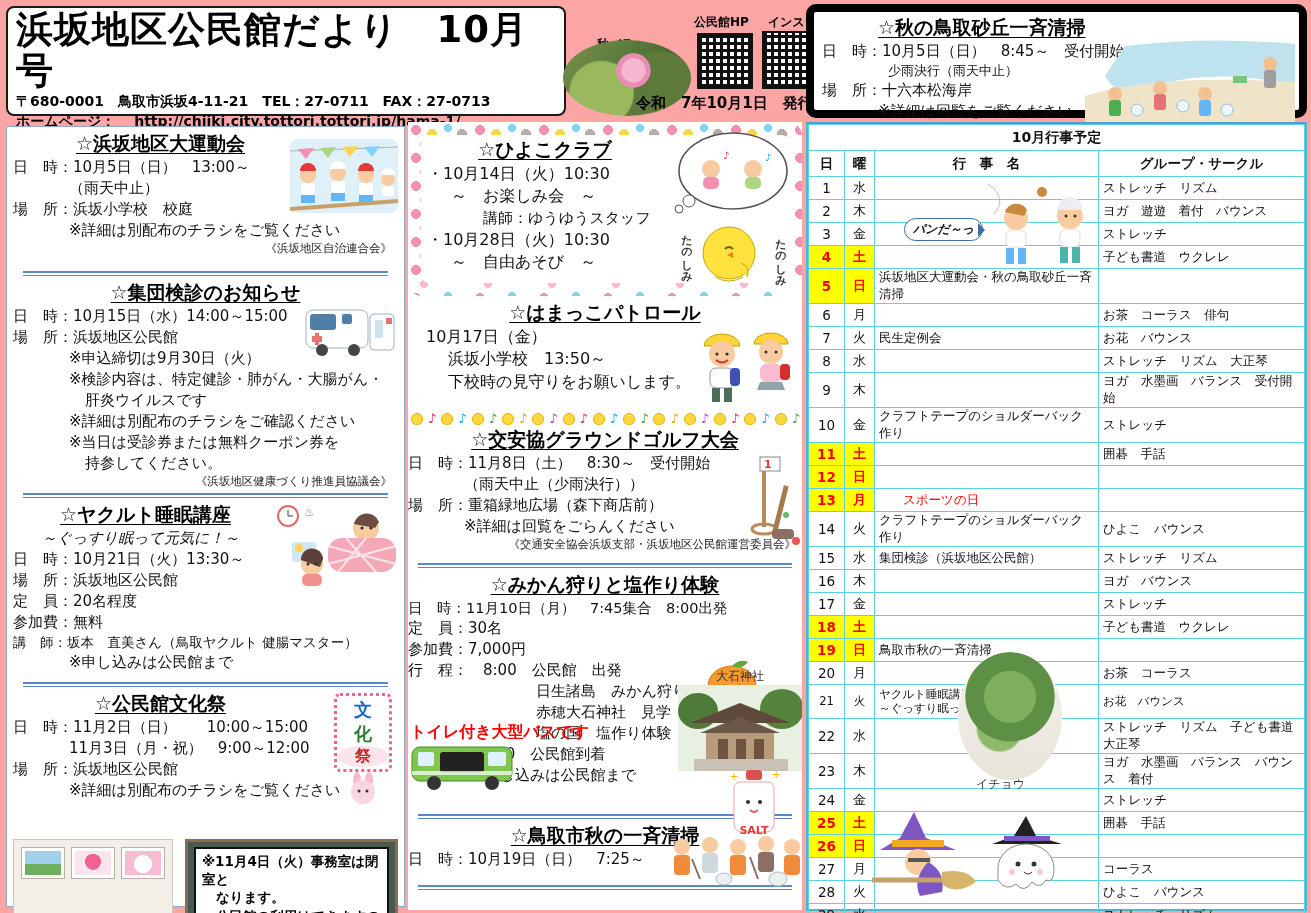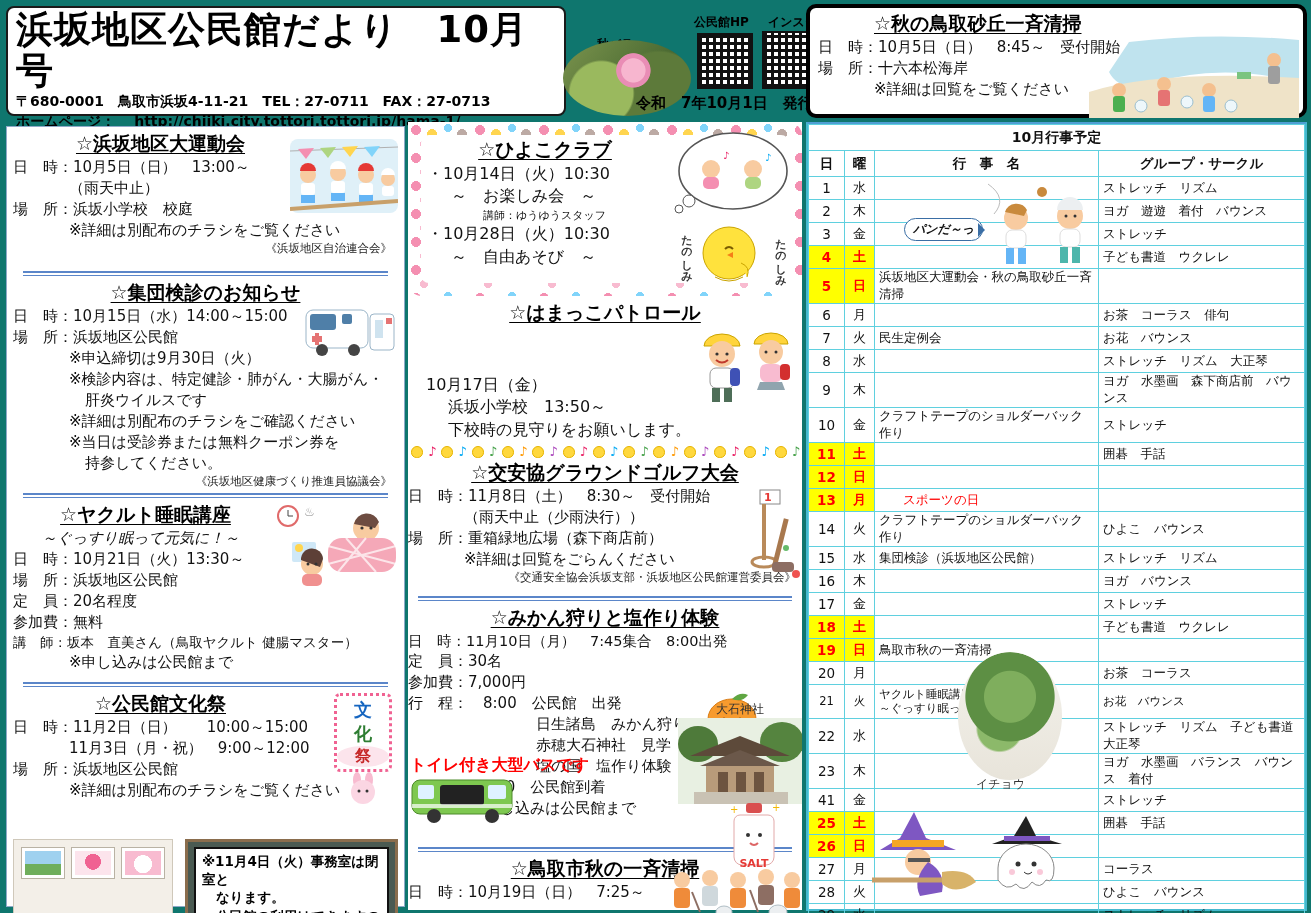--- a/index.html
+++ b/index.html
@@ -1,17 +1,17 @@
 <!DOCTYPE html>
 <html><head>
 <meta charset="utf-8">
 <style>
   * { margin:0; padding:0; box-sizing:border-box; }
   body { font-family:"DejaVu Sans","Liberation Sans",sans-serif; background:#fff; }
-  .page { position:relative; width:1311px; height:913px; background:#0f766e; overflow:hidden; }
+  .page { position:relative; width:1311px; height:913px; background:#fca5a5; overflow:hidden; }
 
   
   .header-box { position:absolute; left:6px; top:6px; width:560px; height:110px;
     border:2.5px solid #1a1a1a; border-radius:8px; padding:2px 8px 2px 8px; background:#fff; }
   .nl-title { font-size:37px; font-weight:900; color:#000; letter-spacing:1px; line-height:1.1; }
   .addr-line { font-size:14px; font-weight:bold; color:#000; margin-top:2px; }
   .hp-line { font-size:14px; font-weight:bold; color:#000; margin-top:2px; }
   .bcast-line { font-size:14px; font-weight:bold; color:#000; margin-top:3px; }
 
   .rose-caption { position:absolute; left:597px; top:24px; font-size:12px; font-weight:bold;margin-top:12px; }
@@ -22,21 +22,21 @@
       linear-gradient(130deg,#7b944d,#4c6b33 60%,#2f4a22); }
   .qr-label { position:absolute; top:14px; font-size:12px; font-weight:bold; }
   .qr { position:absolute; background:#fff; border:2px solid #111;
     background-image:
       repeating-linear-gradient(0deg,#111 0 3px, transparent 3px 7px),
       repeating-linear-gradient(90deg,#111 0 3px, #fff 3px 7px); }
   .issue-date { position:absolute; left:636px; top:94px; font-size:15px; font-weight:bold; }
 
   
   .dune-box { position:absolute; left:806px; top:4px; width:501px; height:114px;
-    border:4px solid #000000; border-radius:10px; background:#fff; padding:3px 8px; }
+    border:8px solid #000000; border-radius:10px; background:#fff; padding:3px 8px; }
   .sec-title { font-size:19px; font-weight:bold; color:#000; text-decoration:underline;
     text-underline-offset:3px; text-align:center; }
   .dune-box .sec-title { text-align:left; padding-left:56px; }
   .body-line { font-size:15px; color:#111; line-height:1.4; }
   .beach-illo { position:absolute; right:4px; top:24px; width:210px; height:86px; }
 
   
   .ind1 { padding-left:56px; }
   .ind2 { padding-left:72px; }
   .org-line { font-size:11.5px; text-align:right; padding-right:6px; color:#222; }
@@ -125,20 +125,21 @@
   <div class="rose-photo"></div>
   <div class="qr-label" style="left:694px;">公民館HP</div>
   <div class="qr-label" style="left:768px;">インスタグラム</div>
   <div class="qr" style="left:697px; top:33px; width:56px; height:56px;"></div>
   <div class="qr" style="left:762px; top:31px; width:58px; height:58px;"></div>
   <div class="issue-date">令和　7年10月1日　発行</div>
 
   <div class="dune-box">
     <div class="sec-title">☆秋の鳥取砂丘一斉清掃</div>
     <div class="body-line">日　時：10月5日（日）　8:45～　受付開始</div>
+    <div class="body-line" style="padding-left:66px; font-size:13px;">少雨決行（雨天中止）</div>
     <div class="body-line">場　所：十六本松海岸</div>
     <div class="body-line ind1">※詳細は回覧をご覧ください</div>
     <svg class="beach-illo" viewBox="0 0 210 86">
       <path d="M40 10 Q120 0 210 8 L210 50 Q130 30 60 52 Q30 60 20 40 Z" fill="#bfe3ee"></path>
       <path d="M0 60 Q70 38 210 46 L210 86 L0 86 Z" fill="#efe3c8"></path>
       <circle cx="30" cy="58" r="7" fill="#f4c08f"></circle>
         <rect x="24" y="64" width="12" height="16" rx="3" fill="#4caf50"></rect>
       <circle cx="75" cy="52" r="7" fill="#f4c08f"></circle>
         <rect x="69" y="58" width="12" height="16" rx="3" fill="#e57373"></rect>
       <circle cx="120" cy="58" r="7" fill="#f4c08f"></circle>
@@ -292,21 +293,21 @@
     </div>
   </div>
 
   <div class="mid-col">
 
     <div class="hiyoko-wrap">
       <div class="hiyoko-inner">
         <div class="sec-title" style="padding-right:120px;">☆ひよこクラブ</div>
         <div class="body-line" style="font-size:16px;">・10月14日（火）10:30</div>
         <div class="body-line" style="font-size:16px; padding-left:24px;">～　お楽しみ会　～</div>
-        <div class="body-line" style="font-size:11px; padding-left:56px;">講師：ゆうゆうスタッフ</div>
+        <div class="body-line" style="font-size:15px; padding-left:56px;">講師：ゆうゆうスタッフ</div>
         <div class="body-line" style="font-size:16px;">・10月28日（火）10:30</div>
         <div class="body-line" style="font-size:16px; padding-left:24px;">～　自由あそび　～</div>
         <svg style="position:absolute; right:0; top:-4px;" width="128" height="90" viewBox="0 0 128 90">
           <ellipse cx="72" cy="40" rx="54" ry="38" fill="#fff" stroke="#555" stroke-width="1.6"></ellipse>
           <circle cx="18" cy="78" r="4" fill="#fff" stroke="#555"></circle>
             <circle cx="28" cy="70" r="6" fill="#fff" stroke="#555"></circle>
           <circle cx="50" cy="38" r="9" fill="#f8cba0"></circle>
             <rect x="42" y="46" width="16" height="12" rx="5" fill="#f48fb1"></rect>
           <circle cx="92" cy="38" r="9" fill="#f8cba0"></circle>
             <rect x="84" y="46" width="16" height="12" rx="5" fill="#aed581"></rect>
@@ -320,21 +321,21 @@
           <path d="M28 26 q4 -4 8 0" stroke="#7a5c00" fill="none" stroke-width="2"></path>
           <path d="M30 32 l6 -3 l0 6 z" fill="#f57f17"></path>
           <path d="M44 40 q10 4 6 14" stroke="#caa400" fill="#ffe23d"></path>
           <path d="M18 54 q14 8 28 0" stroke="#caa400" fill="none"></path>
         </svg>
       </div>
     </div>
 
     <section style="min-height:112px; padding-top:4px;">
       <div class="sec-title">☆はまっこパトロール</div>
-      <div class="body-line" style="font-size:16px; padding-left:18px;margin-top:48px;">10月17日（金）</div>
+      <div class="body-line" style="font-size:16px; padding-left:18px;">10月17日（金）</div>
       <div class="body-line" style="font-size:16px; padding-left:40px;">浜坂小学校　13:50～</div>
       <div class="body-line" style="font-size:16px; padding-left:40px;">下校時の見守りをお願いします。</div>
       <svg class="illo" style="right:2px; top:26px;" width="104" height="84" viewBox="0 0 104 84">
         <g>
           <path d="M8 24 a18 12 0 0 1 36 0 z" fill="#ffd43b" stroke="#caa400"></path>
           <circle cx="26" cy="32" r="13" fill="#f8cba0"></circle>
             <circle cx="21" cy="32" r="1.6" fill="#333"></circle>
             <circle cx="31" cy="32" r="1.6" fill="#333"></circle>
           <path d="M20 38 q6 5 12 0" stroke="#c0392b" fill="none" stroke-width="2"></path>
           <rect x="14" y="46" width="24" height="20" rx="6" fill="#fff" stroke="#999"></rect>
@@ -529,21 +530,21 @@
           <tr>
             <td class="c-day">8</td>
             <td class="c-dow">水</td>
             <td class="c-event"></td>
             <td class="c-groups">ストレッチ　リズム　大正琴</td>
           </tr>
           <tr>
             <td class="c-day">9</td>
             <td class="c-dow">木</td>
             <td class="c-event"></td>
-            <td class="c-groups">ヨガ　水墨画　森下商店前　バウンス</td>
+            <td class="c-groups">ヨガ　水墨画　バランス　受付開始</td>
           </tr>
           <tr>
             <td class="c-day">10</td>
             <td class="c-dow">金</td>
             <td class="c-event">クラフトテープのショルダーバック作り</td>
             <td class="c-groups">ストレッチ</td>
           </tr>
           <tr class="holiday">
             <td class="c-day">11</td>
             <td class="c-dow">土</td>
@@ -617,21 +618,21 @@
             <td class="c-event"></td>
             <td class="c-groups">ストレッチ　リズム　子ども書道　大正琴</td>
           </tr>
           <tr>
             <td class="c-day">23</td>
             <td class="c-dow">木</td>
             <td class="c-event"></td>
             <td class="c-groups">ヨガ　水墨画　バランス　バウンス　着付</td>
           </tr>
           <tr>
-            <td class="c-day">41</td>
+            <td class="c-day">24</td>
             <td class="c-dow">金</td>
             <td class="c-event"></td>
             <td class="c-groups">ストレッチ</td>
           </tr>
           <tr class="holiday">
             <td class="c-day">25</td>
             <td class="c-dow">土</td>
             <td class="c-event"></td>
             <td class="c-groups">囲碁　手話</td>
           </tr>

